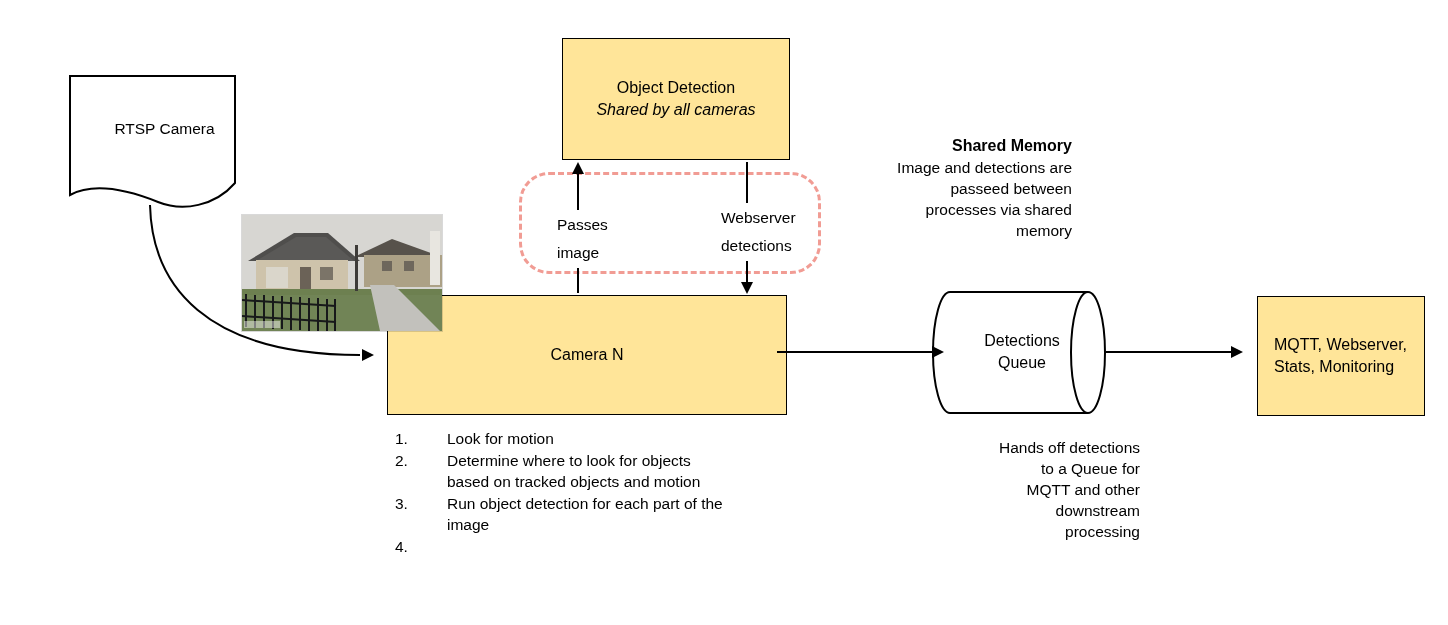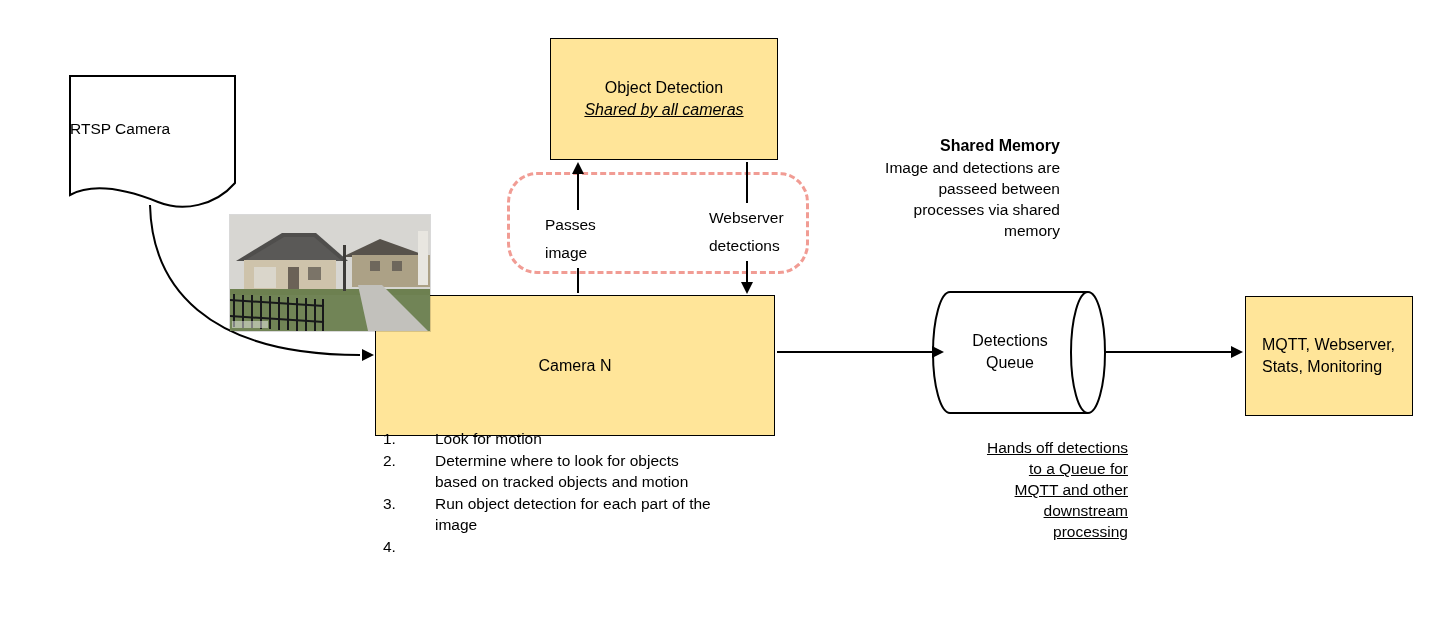--- a/index.html
+++ b/index.html
@@ -5,21 +5,21 @@
   :root{
     --box-fill:#ffe599;
     --box-border:#000000;
     --dashed:#f19c94;
   }
   html,body{margin:0;padding:0;background:#ffffff;}
   #canvas{
     position:relative;width:1448px;height:625px;background:#ffffff;
     font-family:"Liberation Sans",sans-serif;color:#000;overflow:hidden;
   }
-  .abs{position:absolute;}
+  .abs{position:absolute;margin-left:12px;}
   .preline{white-space:pre-line;}
   .node{
     background:var(--box-fill);
     border:1px solid var(--box-border);
     display:flex;align-items:center;justify-content:center;
     box-sizing:border-box;font-size:16px;line-height:22px;text-align:center;
     z-index:2;
   }
   .note{font-size:15.5px;line-height:21px;z-index:4;text-align:right;}
   .arrow-label{
@@ -28,21 +28,21 @@
   .dashed-region{
     border:3px dashed var(--dashed);
     border-radius:30px;box-sizing:border-box;z-index:1;background:transparent;
   }
   #edges{position:absolute;left:0;top:0;z-index:2;pointer-events:none;}
   #shapes{position:absolute;left:0;top:0;z-index:1;pointer-events:none;}
   .steps{z-index:4;font-size:15.5px;line-height:21.5px;}
   .step-row{display:flex;}
   .step-row .num{width:52px;flex:0 0 52px;}
   .step-row .txt{flex:1;}
-  .subtitle{font-style:italic;text-decoration:underline;}
+  .subtitle{font-style:italic;}
   #snapshot{z-index:3;box-shadow:0 0 0 1px rgba(0,0,0,0.15);}
   .sm-title{font-weight:bold;font-size:16px;line-height:22px;}
 </style>
 </head>
 <body>
 
 <div id="canvas">
 
   <svg id="shapes" width="1448" height="625">
 
@@ -52,21 +52,21 @@
     <ellipse cx="1088" cy="352.5" rx="17" ry="60.5" fill="#ffffff" stroke="#000000" stroke-width="2"></ellipse>
   </svg>
 
   <div class="abs dashed-region" style="left:507px;top:172px;width:302px;height:102px;"></div>
 
   <div class="abs node" style="left:550px;top:38px;width:228px;height:122px;flex-direction:column;">
     <div>Object Detection</div>
     <div class="subtitle">Shared by all cameras</div>
   </div>
 
-  <div class="abs node" style="left:375px;top:295px;width:400px;height:141px;">
+  <div class="abs node" style="left:375px;top:295px;width:400px;height:120px;">
     <div>Camera N</div>
   </div>
 
   <div class="abs node" style="left:1245px;top:296px;width:168px;height:120px;justify-content:flex-start;padding:0 16px;text-align:left;">
     <div class="preline">MQTT, Webserver,
 Stats, Monitoring</div>
   </div>
 
   <div id="snapshot" class="abs" style="left:230px;top:215px;width:200px;height:116px;">
     <svg width="200" height="116" viewBox="0 0 200 116">
@@ -115,21 +115,21 @@
     </g>
     <g fill="#000000" stroke="none">
       <polygon points="374,355 362,349 362,361"></polygon>
       <polygon points="578,162 572,174 584,174"></polygon>
       <polygon points="747,294 741,282 753,282"></polygon>
       <polygon points="944,352 932,346 932,358"></polygon>
       <polygon points="1243,352 1231,346 1231,358"></polygon>
     </g>
   </svg>
 
-  <div class="abs note" style="left:70px;top:118px;width:165px;text-align:left;">RTSP Camera</div>
+  <div class="abs note" style="left:70px;top:118px;width:165px;text-align:center;">RTSP Camera</div>
 
 
   <div class="abs arrow-label preline" style="left:543px;top:210px;">Passes
 image</div>
 
   <div class="abs arrow-label preline" style="left:707px;top:203px;">Webserver
 detections</div>
 
   <div class="abs note" style="left:845px;top:135px;width:215px;">
     <div class="sm-title">Shared Memory</div>
@@ -155,19 +155,19 @@
 image</span>
     </div>
     <div class="step-row">
       <span class="num">4.</span>
     </div>
   </div>
 
   <div class="abs note preline" style="left:945px;top:330px;width:130px;text-align:center;z-index:4;font-size:16px;line-height:22px;">Detections
 Queue</div>
 
-  <div class="abs note preline" style="left:943px;top:437px;width:185px;text-decoration:underline;">Hands off detections
+  <div class="abs note preline" style="left:943px;top:437px;width:185px;">Hands off detections
 to a Queue for
 MQTT and other
 downstream
 processing</div>
 
 </div>
 
 </body></html>

